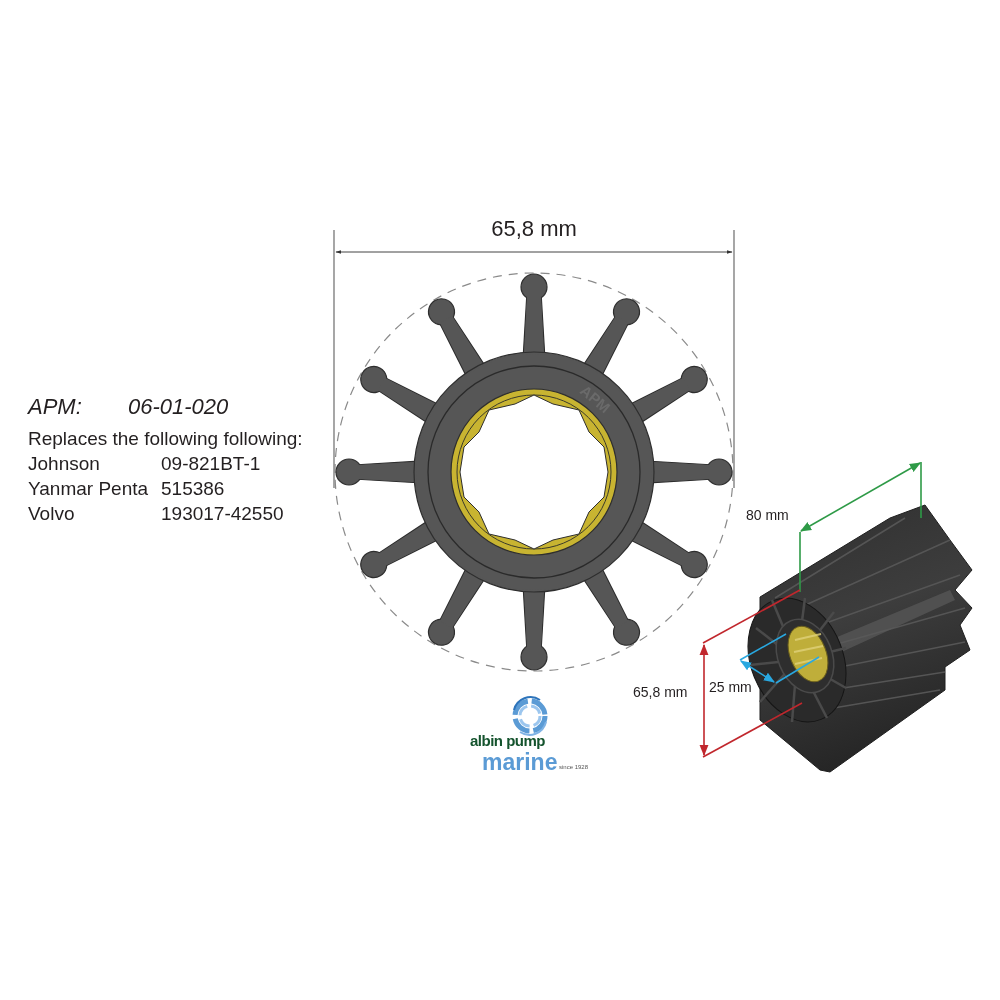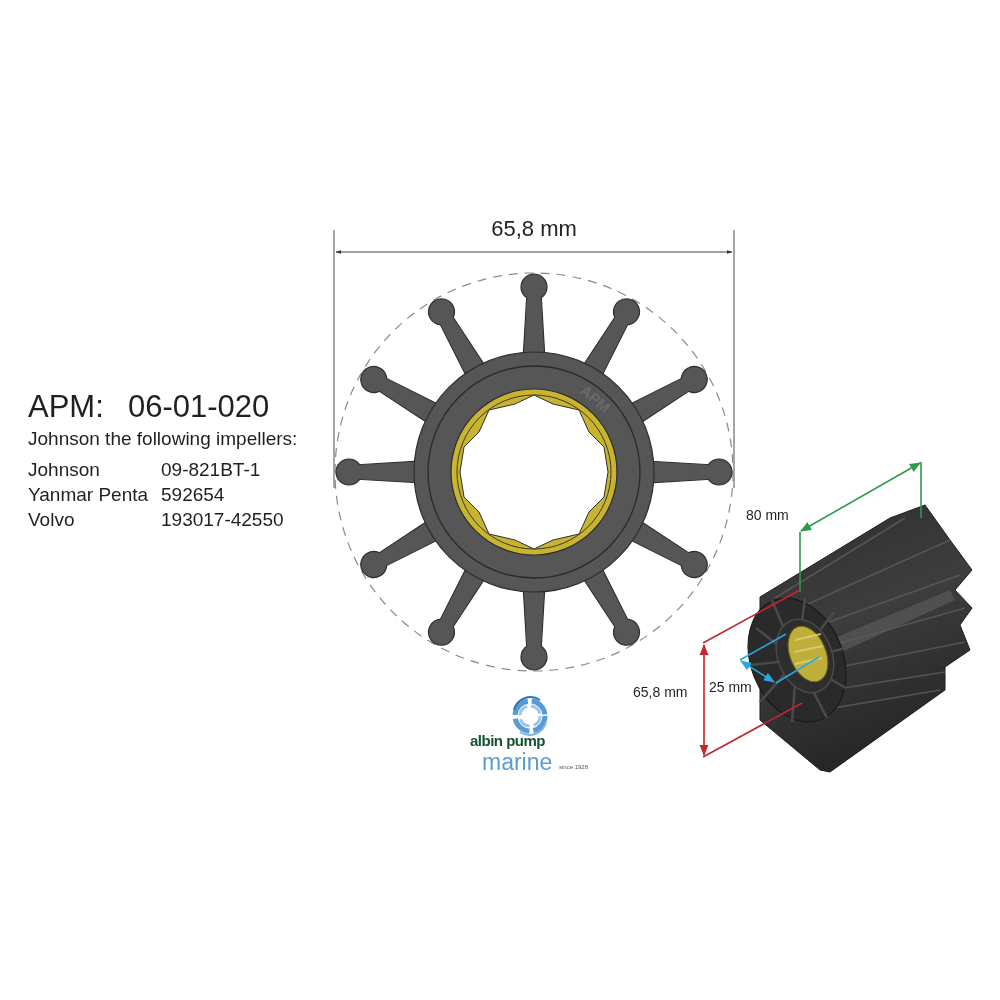--- a/index.html
+++ b/index.html
@@ -1,43 +1,43 @@
 <!DOCTYPE html>
 <html><head>
 <meta charset="utf-8">
 <style>
   html, body { margin:0; padding:0; background:#ffffff; }
   body { width:1000px; height:1000px; position:relative; overflow:hidden; font-family:"Liberation Sans", sans-serif; color:#231f20; }
   .abs { position:absolute; }
   #spec { left:28px; top:390px; }
-  .apm-line { font-size:31px; line-height:34px; white-space:nowrap; }
+  .apm-line { font-size:22px; line-height:34px; white-space:nowrap;font-style:italic; }
   .apm-line span { display:inline-block; }
   .apm-label { width:100px; }
   .subtitle { font-size:19px; line-height:24px; margin-top:3px; white-space:nowrap; }
-  .rows { margin-top:6px; }
+  .rows { }
   .row { font-size:19px; line-height:25px; white-space:nowrap; }
   .row .brand { display:inline-block; width:133px; }
   .dim { font-size:22px; }
   svg text { font-family:"Liberation Sans", sans-serif; }
   #logo { left:470px; top:698px; width:120px; height:80px; }
   .logo-l1 { position:absolute; left:0; top:34px; font-size:15px; font-weight:bold; color:#14532d; letter-spacing:-0.5px; white-space:nowrap; }
-  .logo-l2 { position:absolute; left:12px; top:51px; font-size:23px; font-weight:normal; color:#5b9bd5; letter-spacing:0px; white-space:nowrap; }
+  .logo-l2 { position:absolute; left:12px; top:51px; font-size:23px; font-weight:bold; color:#5b9bd5; letter-spacing:0px; white-space:nowrap; }
   .logo-since { position:absolute; left:89px; top:66px; font-size:6px; color:#555; white-space:nowrap; }
 </style>
 </head>
 <body>
 
 <div id="spec" class="abs">
   <div class="apm-line">
     <span class="apm-label">APM:</span><span>06-01-020</span>
   </div>
-  <div class="subtitle">Johnson the following impellers:</div>
+  <div class="subtitle">Replaces the following following:</div>
   <div class="rows">
     <div class="row"><span class="brand">Johnson</span><span>09-821BT-1</span></div>
-    <div class="row"><span class="brand">Yanmar Penta</span><span>592654</span></div>
+    <div class="row"><span class="brand">Yanmar Penta</span><span>515386</span></div>
     <div class="row"><span class="brand">Volvo</span><span>193017-42550</span></div>
   </div>
 </div>
 
 <svg class="abs" style="left:0;top:0" width="1000" height="1000" viewBox="0 0 1000 1000">
   <defs>
     <marker id="arrG" viewBox="0 0 10 10" refX="9" refY="5" markerWidth="7" markerHeight="7" orient="auto-start-reverse">
         <path d="M0,1 L10,5 L0,9 z" fill="#2e9a47"></path>
       </marker>
     <marker id="arrR" viewBox="0 0 10 10" refX="9" refY="5" markerWidth="7" markerHeight="7" orient="auto-start-reverse">

